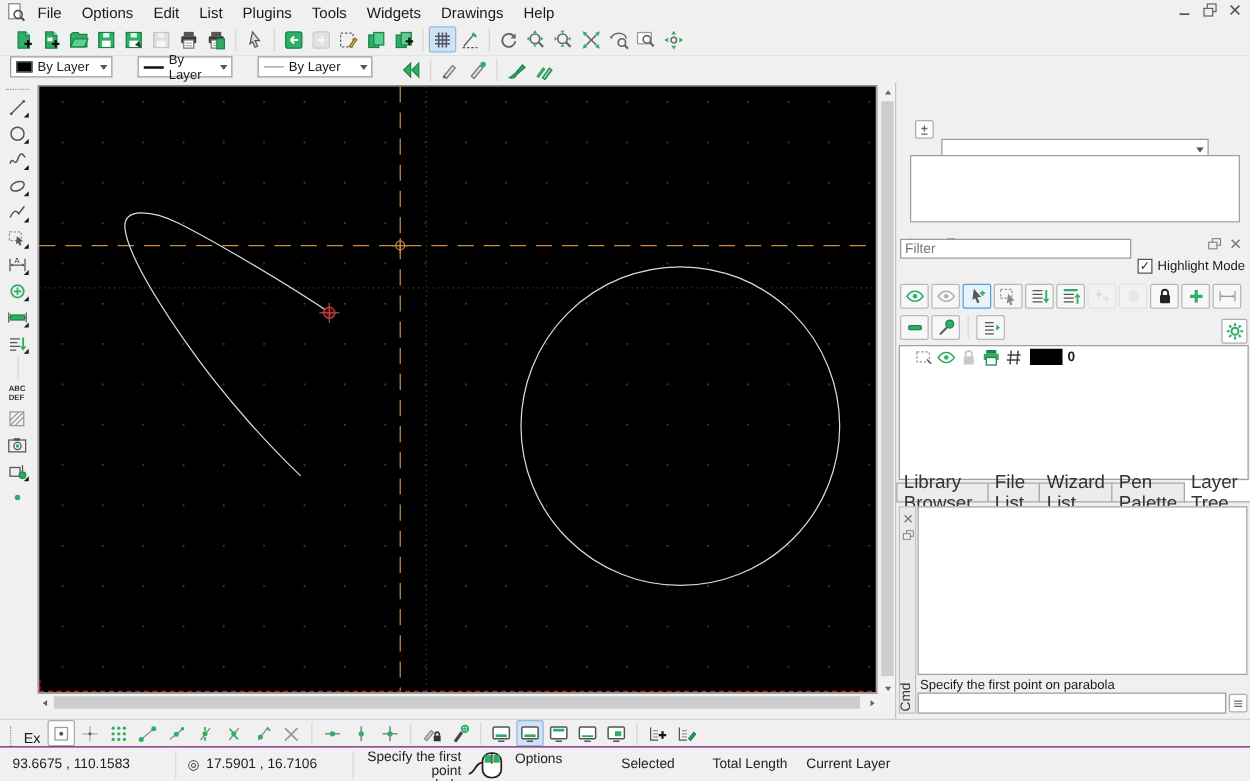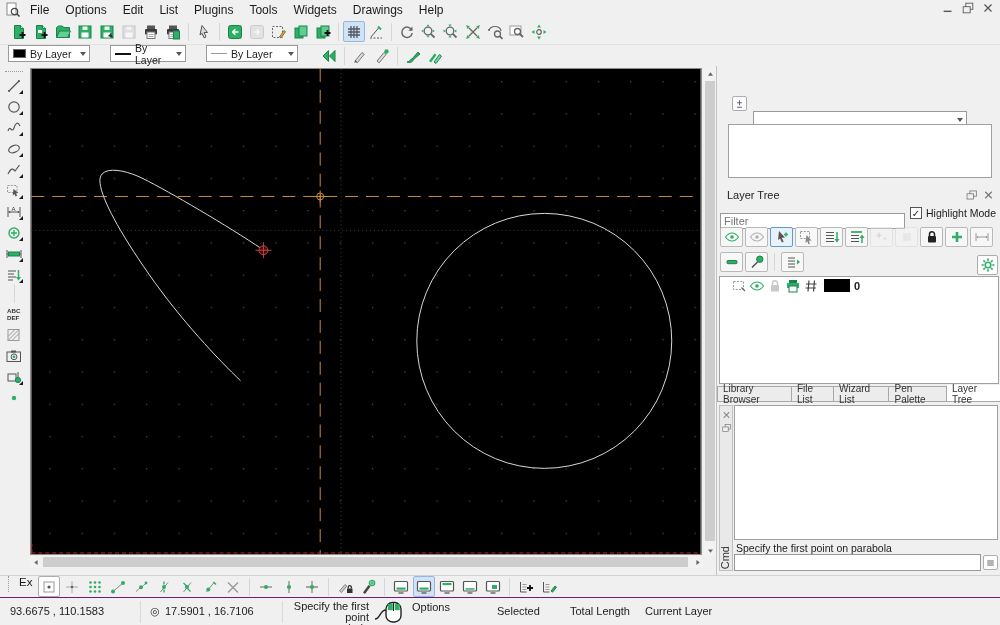--- a/index.html
+++ b/index.html
@@ -46,27 +46,27 @@
   .dock-btns .tbtn{width:15px;height:13px}
   .box{position:absolute;background:#fff;border:1px solid #a0a0a0}
   .textbox{position:absolute;background:#fff;border:1px solid #999;font-size:11px;padding:1px 3px;font-family:"Liberation Sans",sans-serif}
   .chk{width:12px;height:12px;border:1px solid #555;background:#fff;display:inline-flex;align-items:center;justify-content:center;font-size:10px;color:#222;flex:none}
   .ltrow{position:absolute;display:flex;gap:2px;align-items:center}
   .ltrow .tbtn{width:23px;height:20px;border-color:#b9b9b9;background:#f7f7f7}
   .ltrow .tbtn.active{background:#e8f2fb;border-color:#5b9bd5}
   .ltrow .tbtn.disabled{border-color:#d0d0d0}
   
   #panel-tabs{position:absolute;left:0;top:319px;display:flex;align-items:flex-end}
-  .tab{height:16px;display:flex;align-items:center;padding:0 5px;font-size:10px;border:1px solid #a8a8a8;background:#ececec;margin-right:-1px;color:#333}
+  .tab{height:16px;display:flex;align-items:center;padding:0 5px;font-size:15px;border:1px solid #a8a8a8;background:#ececec;margin-right:-1px;color:#333}
   .tab.active{background:#fff;height:17px;border-top-color:#fff}
   
   #cmd-strip{position:absolute;left:2px;top:339px;width:14px;height:166px;background:#e9e9e9;border:1px solid #c0c0c0;display:flex;flex-direction:column;align-items:center;padding-top:2px}
   #cmd-label{position:absolute;left:2px;bottom:6px;width:14px;text-align:center;writing-mode:vertical-rl;transform:rotate(180deg);font-size:11px;color:#333}
   
-  #bottombar{position:absolute;top:575px;left:0;right:0;height:22px;display:flex;align-items:flex-start;padding-left:4px;border-top:1px solid #d2d2d2}
+  #bottombar{position:absolute;top:575px;left:0;right:0;height:22px;display:flex;align-items:flex-end;padding-left:4px;border-top:1px solid #d2d2d2}
   #statusbar{position:absolute;top:597px;left:0;right:0;height:28px;border-top:1px solid #701a75;font-size:11px;color:#222}
   .sb{position:absolute;top:7px}
   .sbsep{position:absolute;top:3px;width:1px;height:22px;background:#d8d8d8}
   .icon-row{display:flex;align-items:center}
   .lay-ic{width:18px;height:15px;display:flex;align-items:center;justify-content:center;flex:none}
 </style>
 </head>
 <body>
 
 <div id="app">
@@ -513,21 +513,21 @@
               <rect x="2.5" y="6.5" width="8" height="6.5" fill="#f0f0f0" stroke="#777"></rect>
             </svg>
           </span>
         <span class="tbtn">
             <svg viewBox="0 0 16 16" width="16" height="16">
               <path d="M4 4l8 8M12 4l-8 8" stroke="#777" stroke-width="1.5"></path>
             </svg>
           </span>
       </span>
     </div>
-    <input class="textbox" style="left: 3px; top: 147px; width: 185px; height: 16px;" placeholder="Filter">
+    <input class="textbox" style="left: 3px; top: 125px; width: 185px; height: 16px;" placeholder="Filter">
     <span class="abs" style="left:193px;top:141px;display:flex;align-items:center;gap:4px">
       <span class="chk">✓</span>
       <span style="font-size:10.5px">Highlight Mode</span>
     </span>
     <span class="tbtn boxed abs" style="left:260px;top:137px;width:21px;height:20px">
         <svg viewBox="0 0 16 16" width="16" height="16">
           <circle cx="8" cy="8" r="2.8" fill="none" stroke="#2fae66" stroke-width="1.6"></circle>
           <g stroke="#2fae66" stroke-width="1.7">
             <path d="M8 1.5v2.3M8 12.2v2.3M1.5 8h2.3M12.2 8h2.3M3.4 3.4L5 5M11 11l1.6 1.6M12.6 3.4L11 5M5 11l-1.6 1.6"></path>
           </g>

